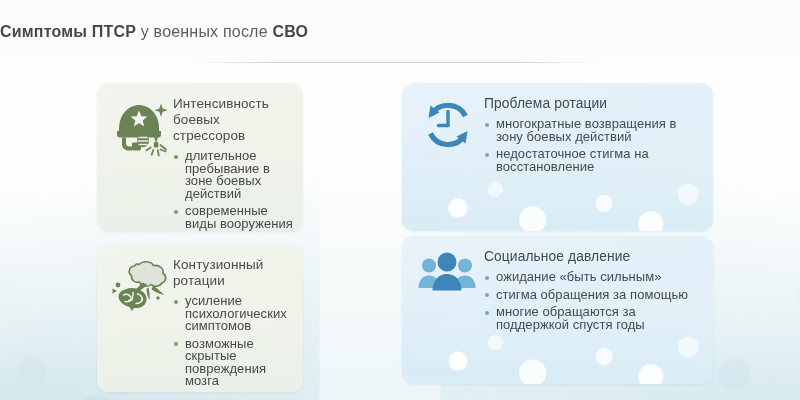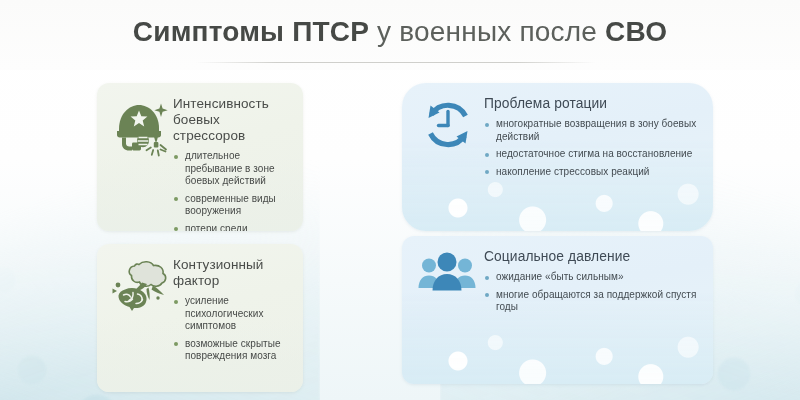--- a/index.html
+++ b/index.html
@@ -77,22 +77,22 @@
     height: 1px;
     background: linear-gradient(90deg, rgba(210,210,206,0) 0%, rgba(202,202,198,0.9) 20%, rgba(202,202,198,0.9) 80%, rgba(210,210,206,0) 100%);
   }
 
   
   .title {
     position: absolute;
     left: 0;
     right: 0;
     top: 18px;
-    text-align: center;
-    font-size: 28px;
+    text-align: left;
+    font-size: 16px;
     line-height: 28px;
     color: #4b4f4b;
     letter-spacing: 0.2px;
     white-space: nowrap;
   }
   .title .t-strong { font-weight: bold; color: #464946; }
   .title .t-light  { font-weight: normal; color: #5c605c; }
 
   
   .card {
@@ -126,21 +126,21 @@
   }
   .card-green .card-tex {
     position: absolute;
     left: 0; right: 0; bottom: 0;
     height: 50%;
     background: linear-gradient(180deg, rgba(238,243,235,0) 0%, rgba(234,240,232,0.8) 100%);
     pointer-events: none;
   }
 
   #card-1 { left: 97px;  top: 83px;  width: 206px; height: 148px; }
-  #card-2 { left: 402px; top: 83px;  width: 311px; height: 148px; border-radius: 24px; }
+  #card-2 { left: 402px; top: 83px;  width: 311px; height: 148px; }
   #card-3 { left: 97px;  top: 244px; width: 206px; height: 148px; }
   #card-4 { left: 402px; top: 236px; width: 311px; height: 148px; }
 
   .card-inner {
     position: relative;
     display: flex;
     align-items: flex-start;
     height: 100%;
     padding: 12px 10px 8px 10px;
     box-sizing: border-box;
@@ -169,21 +169,21 @@
 
   ul.bullets {
     list-style: none;
     margin: 0;
     padding: 0;
   }
   ul.bullets li {
     position: relative;
     padding-left: 12px;
     margin-bottom: 5px;
-    font-size: 10px;
+    font-size: 13px;
     line-height: 12.5px;
     color: #474a48;
     letter-spacing: 0.05px;
   }
   ul.bullets li:last-child { margin-bottom: 0; }
   ul.bullets li::before {
     content: "";
     position: absolute;
     left: 1px;
     top: 4.5px;
@@ -261,21 +261,20 @@
             <path d="M29 14.5 L29 28.5"></path>
             <path d="M29 28.5 L19.5 28.5"></path>
           </g>
         </svg>
       </div>
       <div class="card-body">
         <div class="card-title">Проблема ротации</div>
         <ul class="bullets">
           <li>многократные возвращения в зону боевых действий</li>
           <li>недостаточное стигма на восстановление</li>
-          <li>накопление стрессовых  реакций</li>
         </ul>
       </div>
     </div>
   </div>
 
   <div id="card-3" class="card card-green">
     <div class="card-tex"></div>
     <div class="card-inner">
       <div class="icon-wrap">
         <svg width="62" height="58" viewBox="0 0 62 58" aria-hidden="true">
@@ -296,21 +295,21 @@
             <path d="M27 45.5 C30 45.5 32.5 44 33.5 41.5"></path>
           </g>
           <g fill="#6b8355">
             <circle cx="9" cy="27" r="2.4"></circle>
             <circle cx="49" cy="40" r="1.7"></circle>
             <path d="M3.5 30.5 L8 33 L3.5 35.5 Z"></path>
           </g>
         </svg>
       </div>
       <div class="card-body">
-        <div class="card-title">Контузионный фактор</div>
+        <div class="card-title">Контузионный ротации</div>
         <ul class="bullets">
           <li>усиление психологических симптомов</li>
           <li>возможные скрытые повреждения мозга</li>
         </ul>
       </div>
     </div>
   </div>
 
   <div id="card-4" class="card card-blue">
     <div class="card-tex"></div>
@@ -326,19 +325,20 @@
           <g fill="#3d87b8">
             <circle cx="29" cy="12" r="9.5"></circle>
             <path d="M14.5 40.5 C14.5 30.5 20.5 24 29 24 C37.5 24 43.5 30.5 43.5 40.5 Z"></path>
           </g>
         </svg>
       </div>
       <div class="card-body">
         <div class="card-title">Социальное давление</div>
         <ul class="bullets">
           <li>ожидание «быть сильным»</li>
+          <li>стигма обращения за помощью</li>
           <li>многие обращаются за поддержкой спустя годы</li>
         </ul>
       </div>
     </div>
   </div>
 
 </div>
 
 </body></html>

